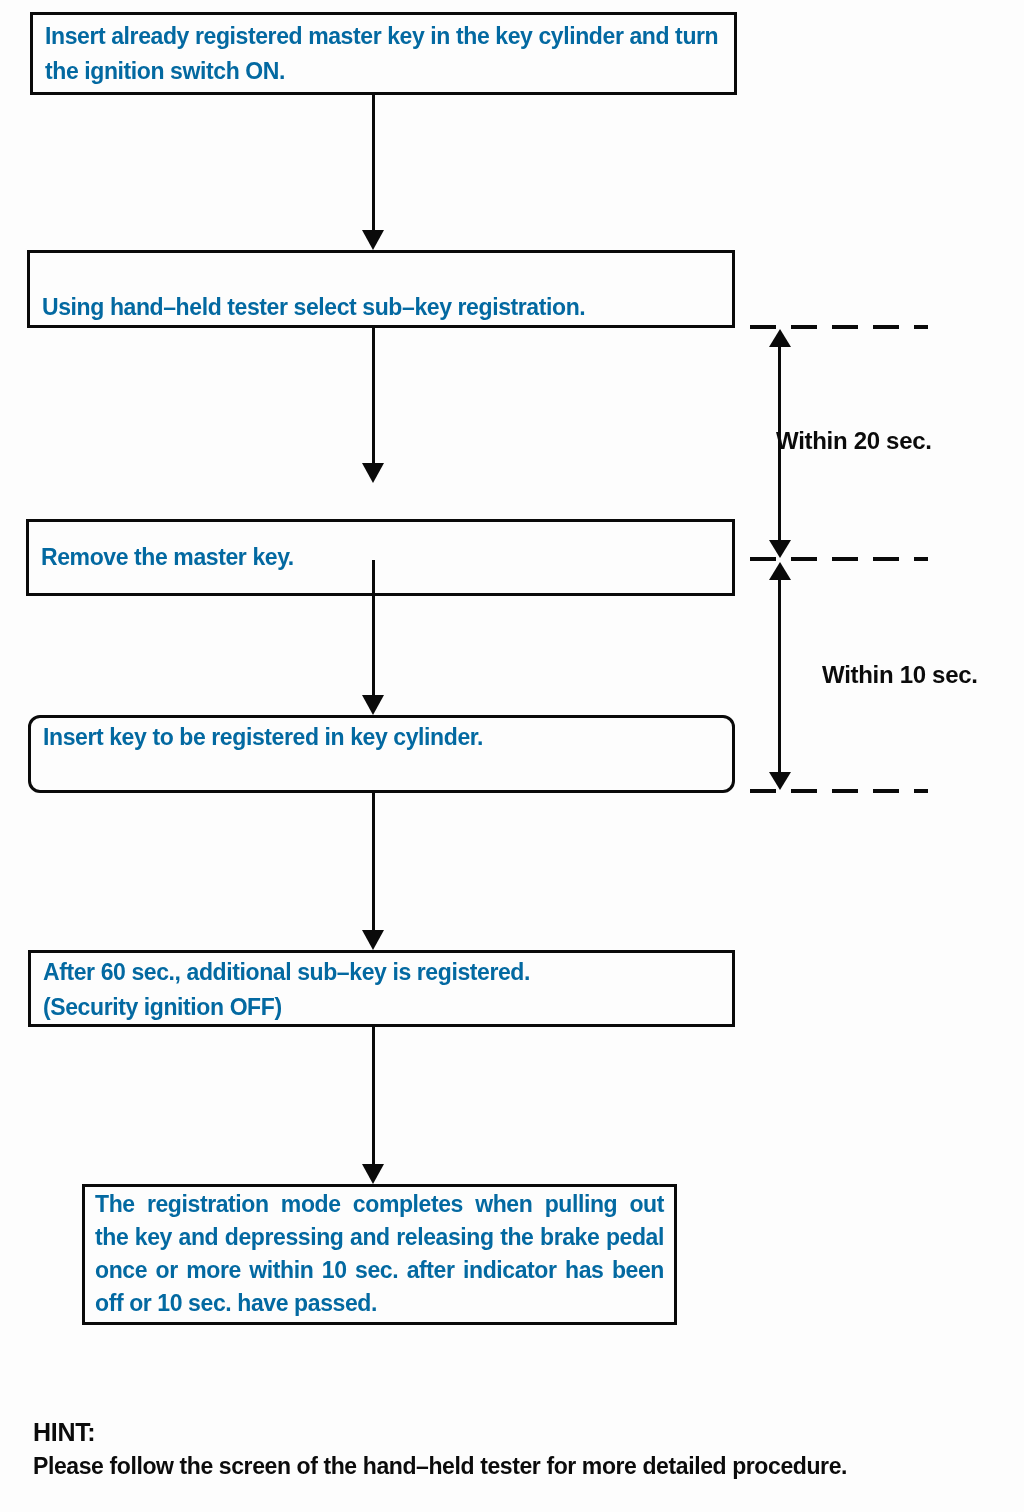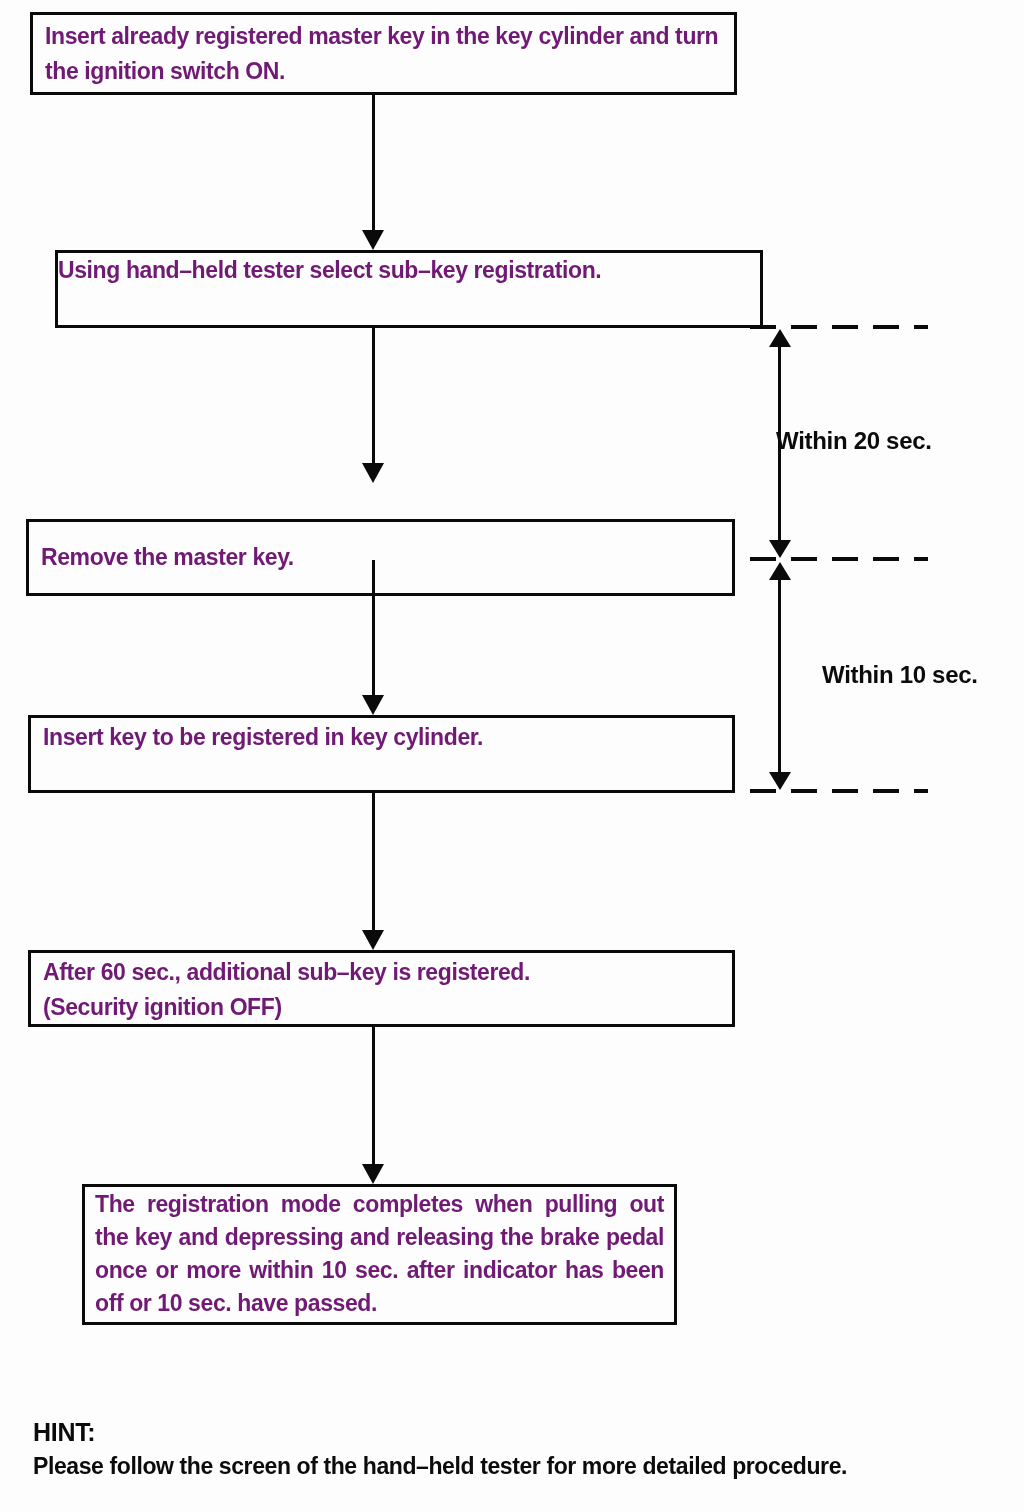--- a/index.html
+++ b/index.html
@@ -19,26 +19,26 @@
   
   .box {
     position: absolute;
     box-sizing: border-box;
     border: 3px solid #0a0a0a;
     background: #fdfdfd;
     font-size: 23px;
     font-weight: bold;
     letter-spacing: -0.4px;
     line-height: 35px;
-    color: #701a75;
+    color: #0369a1;
   }
   .b1 { left: 30px;  top: 12px;   width: 707px; height: 83px;  padding: 4px 10px 0 12px; }
-  .b2 { left: 27px;  top: 250px;  width: 708px; height: 78px;  display: flex; align-items: flex-start; padding: 0 0; margin-left: 28px; }
+  .b2 { left: 27px;  top: 250px;  width: 708px; height: 78px;  display: flex; align-items: flex-end; padding: 0 12px; }
   .b3 { left: 26px;  top: 483px;  width: 709px; height: 77px;  display: flex; align-items: center; padding: 0 12px; margin-top: 36px; }
-  .b4 { left: 28px;  top: 715px;  width: 707px; height: 78px;  padding: 2px 10px 0 12px; }
+  .b4 { left: 28px;  top: 715px;  width: 707px; height: 78px;  padding: 2px 10px 0 12px; border-radius: 12px; }
   .b5 { left: 28px;  top: 950px;  width: 707px; height: 77px;  padding: 2px 0 0 12px; }
   .b6 { left: 82px;  top: 1184px; width: 595px; height: 141px; padding: 1px 10px 0 10px;
         text-align: justify; line-height: 33px; }
 
   
   .flow-line {
     position: absolute;
     left: 372px;
     width: 3px;
     background: #0a0a0a;

